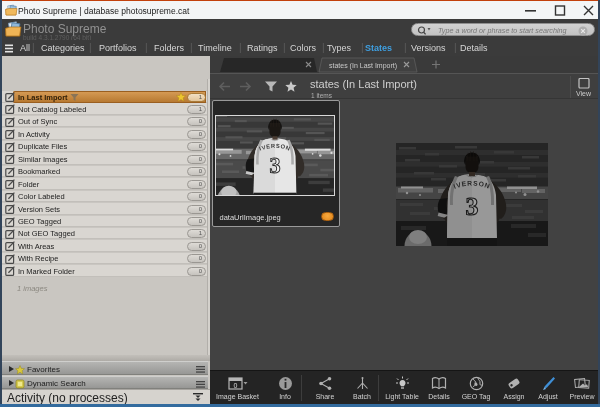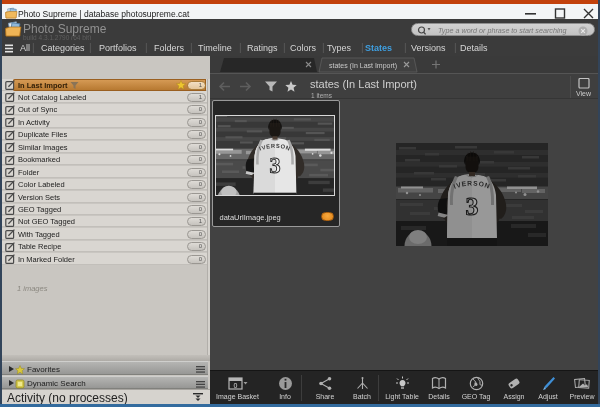--- a/index.html
+++ b/index.html
@@ -1,21 +1,21 @@
 <!DOCTYPE html>
 <html><head>
 <meta charset="utf-8">
 <style>
 * { margin:0; padding:0; box-sizing:border-box; }
 html,body { width:600px; height:407px; overflow:hidden; }
 body { font-family:"Liberation Sans", sans-serif; position:relative; background:#424242; }
 .abs { position:absolute; }
 
 
-#titlebar { left:0; top:0; width:600px; height:19px; background:#f3f5f6; border-top:4px solid #c2410c; }
+#titlebar { left:0; top:0; width:600px; height:19px; background:#f3f5f6; border-top:1px solid #c2410c; }
 #titlebar .title { left:18px; top:4.5px; font-size:8.5px; color:#1a1a1a; letter-spacing:0; }
 .winbtn { top:0px; height:19px; width:30px; color:#333; text-align:center; }
 #borderL { z-index:50; left:0; top:0; width:2px; height:407px; background:#32445a; }
 #borderR { z-index:50; left:598px; top:0; width:2px; height:407px; background:#32445a; }
 #borderB { z-index:50; left:0; top:404px; width:600px; height:3px; background:#336b9e; }
 
 
 #toolbar { left:2px; top:19px; width:596px; height:37px; background:#3b3b3b; }
 #appname { left:21px; top:3px; font-size:12px; color:#919191; }
 #appbuild { left:21px; top:15px; font-size:6.5px; color:#5f5f5f; }
@@ -23,21 +23,21 @@
 #search .ph { position:absolute; left:26px; top:2px; font-size:7.2px; font-style:italic; color:#777; white-space:nowrap; }
 
 
 #tabs { left:2px; top:40px; width:596px; height:16px; background:#3b3b3b; color:#d6d6d6; font-size:9px; }
 #tabs span.t { position:absolute; top:3px; white-space:nowrap; }
 #tabs span.sep { position:absolute; top:2px; color:#5c5c5c; font-size:10px; }
 #tabs .active { color:#3f9fe0; font-weight:bold; }
 
 
 #panel { left:2px; top:56px; width:208px; height:348px; background:#c9c6c1; }
-.row { position:absolute; left:0px; width:208px; height:11.5px; background:#d9d6d1; border-bottom:1px solid #c2bfba; }
+.row { position:absolute; left:0px; width:208px; height:11.5px; background:#d9d6d1; border-bottom:1px solid #c2bfba;margin-top:12px; }
 .row .lbl { position:absolute; left:16px; top:1.5px; font-size:7.5px; color:#1c1c1c; white-space:nowrap; }
 .pill { position:absolute; left:185px; top:1.5px; width:19px; height:9px; background:linear-gradient(#dedbd6,#c6c3be); border:1px solid #9a9792; border-radius:5px; font-size:6px; color:#555; text-align:right; padding-right:3px; line-height:7.5px; }
 .row1i { position:absolute; left:11px; top:0; width:193px; height:11.5px; background:linear-gradient(#d89d58,#b4762e); border-radius:2px 0 0 2px; box-shadow:inset 0 0 0 1px #9a5f20; }
 .row1 .lbl { color:#2e1d06; font-weight:bold; }
 .row1 .pill { background:linear-gradient(#f2dfc4,#e3c69b); border:1px solid #a97c3a; }
 #oneimages { left:17px; top:284px; font-size:7.5px; color:#8b8880;font-style:italic; }
 .cbar { position:absolute; left:0; width:208px; height:13.5px; background:linear-gradient(#b5b5b3,#979795); border-top:1px solid #cfcfcd; border-bottom:1px solid #80807c; }
 .cbar .txt { position:absolute; left:27px; top:2.5px; font-size:8px; color:#1d1d1d; }
 .cbar .arr { position:absolute; left:9px; top:3.5px; width:0; height:0; border-left:5px solid #2a2a2a; border-top:3.5px solid transparent; border-bottom:3.5px solid transparent; }
 #activity { left:2px; top:389px; width:208px; height:15px; background:#d6d3ce; border-top:1px solid #a8a5a0; }
@@ -237,29 +237,29 @@
         <path d="M3.4 6.8 L9.4 0.6" stroke="#4a4a4a" stroke-width="1.3"></path>
       </svg>
       <div class="lbl">Not GEO Tagged</div>
       <div class="pill">1</div>
     </div>
     <div class="row" style="top:172.39999999999998px">
       <svg style="position:absolute;left:3px;top:1px" width="10" height="10" viewBox="0 0 10 10">
         <rect x="0.8" y="1.6" width="7.8" height="7.8" rx="1" fill="none" stroke="#4a4a4a" stroke-width="1.2"></rect>
         <path d="M3.4 6.8 L9.4 0.6" stroke="#4a4a4a" stroke-width="1.3"></path>
       </svg>
-      <div class="lbl">With Tagged</div>
+      <div class="lbl">With Areas</div>
       <div class="pill">0</div>
     </div>
     <div class="row" style="top:184.85px">
       <svg style="position:absolute;left:3px;top:1px" width="10" height="10" viewBox="0 0 10 10">
         <rect x="0.8" y="1.6" width="7.8" height="7.8" rx="1" fill="none" stroke="#4a4a4a" stroke-width="1.2"></rect>
         <path d="M3.4 6.8 L9.4 0.6" stroke="#4a4a4a" stroke-width="1.3"></path>
       </svg>
-      <div class="lbl">Table Recipe</div>
+      <div class="lbl">With Recipe</div>
       <div class="pill">0</div>
     </div>
     <div class="row" style="top:197.29999999999998px">
       <svg style="position:absolute;left:3px;top:1px" width="10" height="10" viewBox="0 0 10 10">
         <rect x="0.8" y="1.6" width="7.8" height="7.8" rx="1" fill="none" stroke="#4a4a4a" stroke-width="1.2"></rect>
         <path d="M3.4 6.8 L9.4 0.6" stroke="#4a4a4a" stroke-width="1.3"></path>
       </svg>
       <div class="lbl">In Marked Folder</div>
       <div class="pill">0</div>
     </div>

